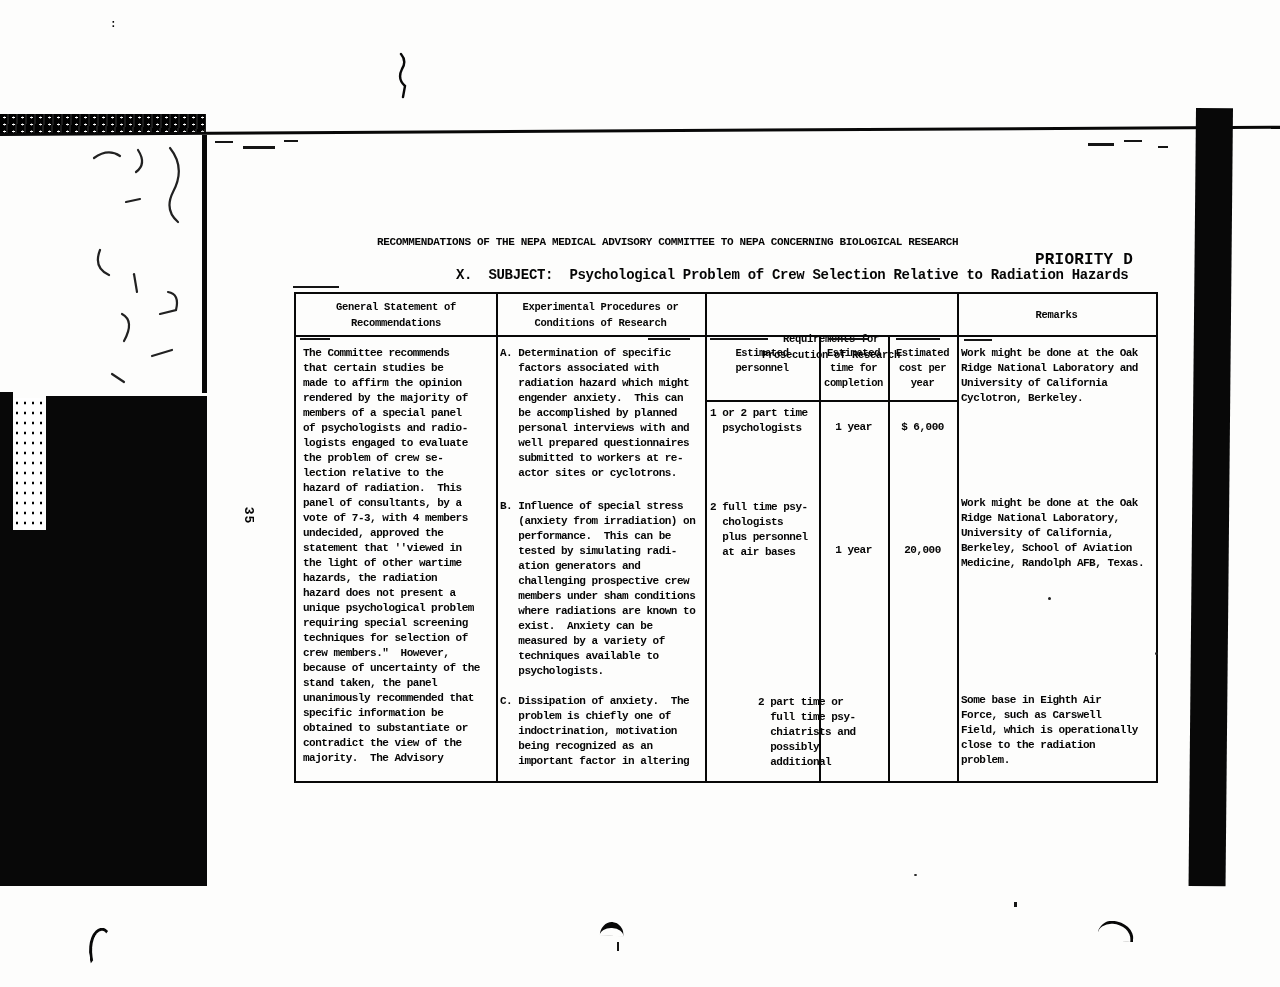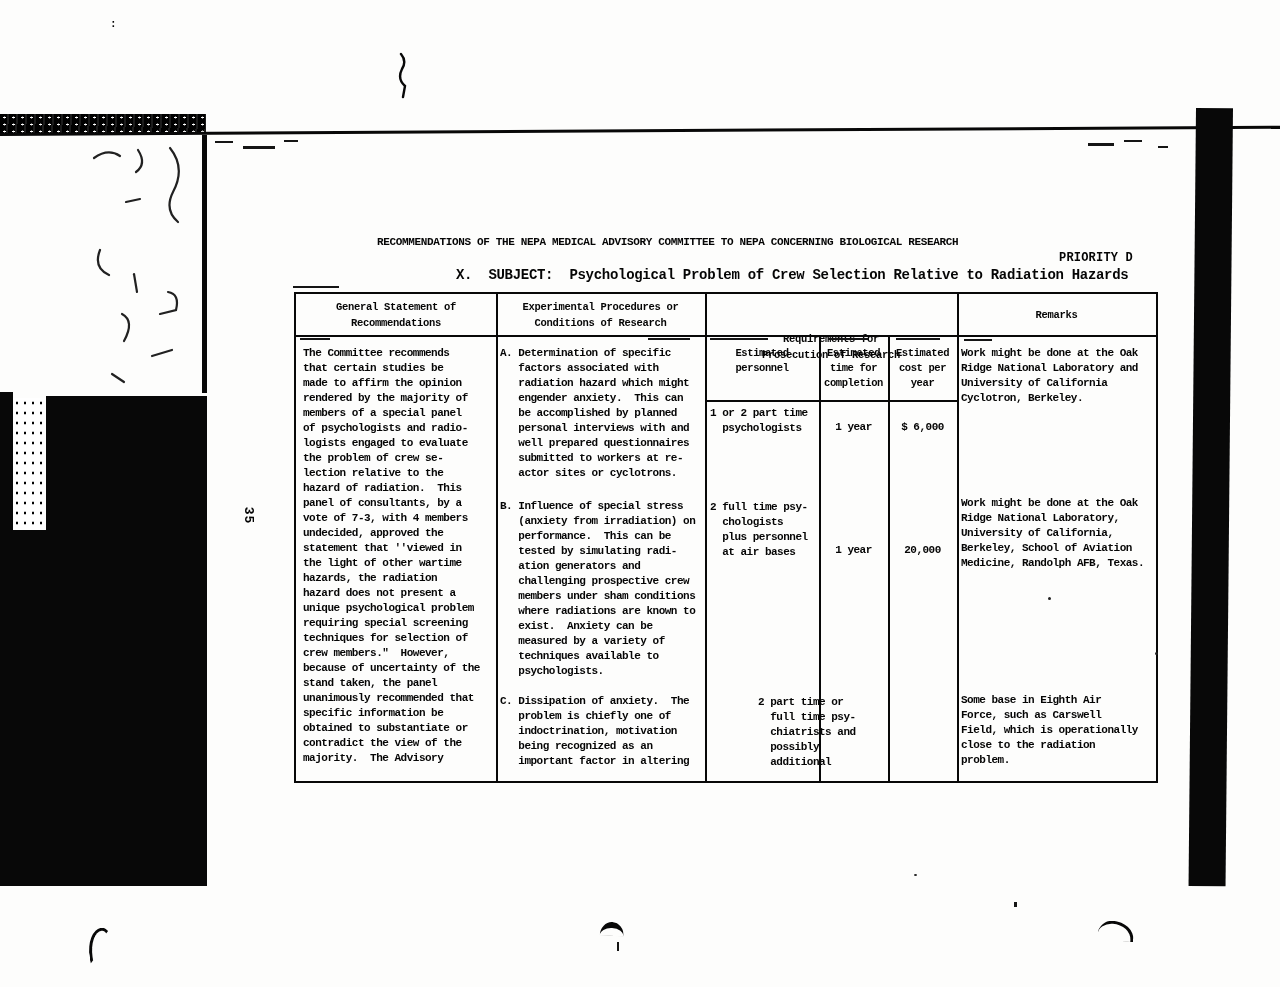--- a/index.html
+++ b/index.html
@@ -74,21 +74,21 @@
 
 <div class="abs blk" style="left:0;top:392px;width:13px;height:140px;"></div>
 <div class="abs" id="strip-noise"></div>
 <div class="abs blk" style="left:46px;top:396px;width:161px;height:136px;"></div>
 <div class="abs blk" style="left:0;top:530px;width:207px;height:356px;"></div>
 <div class="abs ink" id="page-num" style="left:240px;top:508px;">35</div>
 
 <div class="abs blk" style="left:1196px;top:108px;width:37px;height:778px;transform:rotate(0.55deg);transform-origin:top left;"></div>
 
 <div class="abs ink" style="left:377px;top:236px;font-size:11px;letter-spacing:-0.35px;white-space:pre;">RECOMMENDATIONS OF THE NEPA MEDICAL ADVISORY COMMITTEE TO NEPA CONCERNING BIOLOGICAL RESEARCH</div>
-<div class="abs ink" style="left:1015px;top:251px;width:118px;text-align:right;font-size:12px;letter-spacing:0.2px;">PRIORITY D</div>
+<div class="abs ink" style="left:1015px;top:251px;width:118px;text-align:right;font-size:16px;letter-spacing:0.2px;">PRIORITY D</div>
 <div class="abs ink" style="left:456px;top:267px;font-size:14px;letter-spacing:-0.3px;white-space:pre;">X.  SUBJECT:  Psychological Problem of Crew Selection Relative to Radiation Hazards</div>
 <div class="abs dash" style="left:293px;top:286px;width:46px;height:2px;"></div>
 
 <div class="abs" id="doc-table">
 
   <div class="abs hdr ink" style="left:0;top:0;width:200px;height:41px;">General Statement of
 Recommendations</div>
   <div class="abs hdr ink" style="left:200px;top:0;width:209px;height:41px;">Experimental Procedures or
 Conditions of Research</div>
   <div class="abs hdr ink" style="left:409px;top:0;width:252px;height:41px;margin-top:32px;">Requirements for

